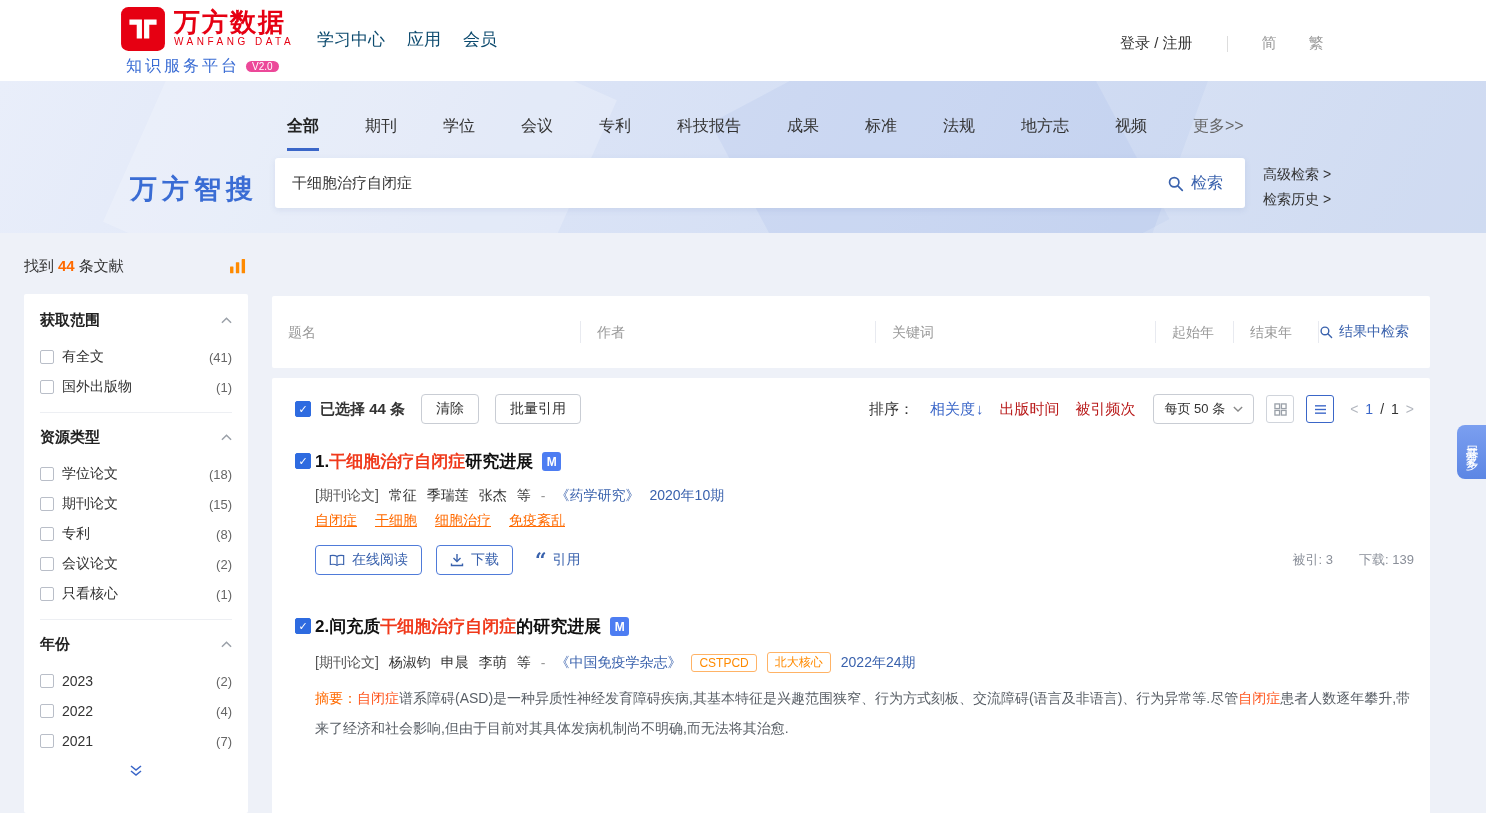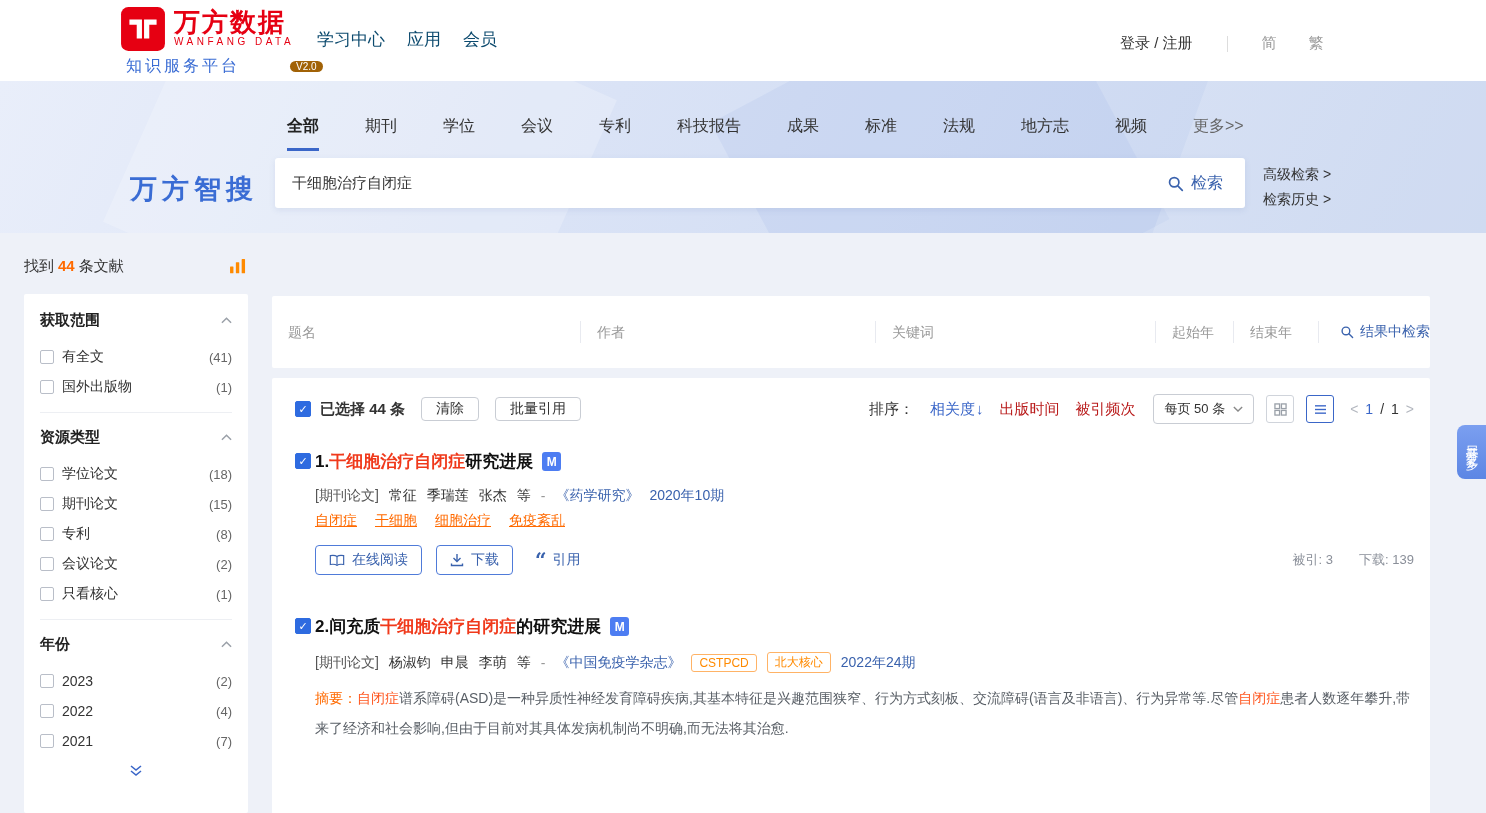--- a/index.html
+++ b/index.html
@@ -9,21 +9,21 @@
 
   
   .header { position:relative; height:81px; background:#fff; }
   .logo-block { position:absolute; left:120px; top:6px; }
   .logo-row { display:flex; align-items:flex-start; gap:8px; }
   .logo-names { padding-top:2px; }
   .logo-cn { font-size:26px; font-weight:bold; color:#e60012; letter-spacing:2px; line-height:28px; }
   .logo-en { font-size:10px; color:#e60012; letter-spacing:3.5px; line-height:12px; }
   .platform-row { display:flex; align-items:center; gap:6px; margin-top:4px; padding-left:6px; }
   .platform { font-size:16px; color:#3a6cd4; letter-spacing:3px; }
-  .version-badge { background:#a16207; color:#fff; font-size:10px; border-radius:8px; padding:0 6px;margin-left:44px; }
+  .version-badge { background:#ec4899; color:#fff; font-size:10px; border-radius:8px; padding:0 6px; }
   .top-nav { position:absolute; left:317px; top:28px; display:flex; gap:22px; }
   .nav-item { font-size:17px; color:#0c4a6e; cursor:pointer; }
   .header-right { position:absolute; left:1120px; top:34px; display:flex; align-items:center; gap:20px; }
   .login-link { font-size:15px; color:#333; cursor:pointer; }
   .v-divider { width:1px; height:16px; background:#ddd; margin:0 14px; }
   .lang { font-size:15px; color:#999; cursor:pointer; margin-right:12px; }
 
   
   .banner { position:relative; height:152px; overflow:hidden;
     background:linear-gradient(115deg,#e9eefa 0%,#dae3f6 40%,#c6d4ef 100%); }
@@ -69,26 +69,26 @@
 
   .main { position:absolute; left:272px; top:0; width:1158px; bottom:0; }
   .refine-card { position:absolute; top:63px; left:0; width:1158px; height:72px; background:#fff; border-radius:2px;
     display:flex; align-items:center; }
   .rf-field { height:22px; display:flex; align-items:center; }
   .rf-field + .rf-field, .rf-submit-wrap { border-left:1px solid #e8eaf0; }
   .rf-field input { width:100%; border:none; outline:none; font-size:14px; color:#333; padding:0 16px; font-family:inherit; background:transparent; }
   .rf-field input::placeholder { color:#999; opacity:1; }
   .w1 { width:308px; } .w2 { width:295px; } .w3 { width:280px; } .w4 { width:78px; } .w5 { width:85px; }
   .rf-submit { flex:1; height:22px; background:none; border:none; border-left:1px solid #e8eaf0; color:#3a62ad;
-    font-size:14px; display:flex; align-items:center; justify-content:flex-end; gap:6px; cursor:pointer; font-family:inherit; }
+    font-size:14px; display:flex; align-items:center; justify-content:flex-start; gap:6px; cursor:pointer; font-family:inherit; }
 
   .results-card { position:absolute; top:145px; left:0; width:1158px; height:900px; background:#fff; border-radius:2px; }
   .toolbar { display:flex; align-items:center; padding:16px 16px 0 23px; }
   .sel-text { font-size:15px; font-weight:bold; color:#333; margin-left:9px; }
-  .tb-btn { height:24px; padding:0 14px; background:#fff; border:1px solid #c9cdd4; border-radius:4px; font-size:14px;
+  .tb-btn { height:30px; padding:0 14px; background:#fff; border:1px solid #c9cdd4; border-radius:4px; font-size:14px;
     color:#333; margin-left:16px; cursor:pointer; font-family:inherit; }
   .spacer { flex:1; }
   .sort-label { font-size:15px; color:#333; }
   .sort { font-size:15px; color:#b91c1c; margin-left:16px; cursor:pointer; }
   .sort.active { color:#3a66c8; }
   .sort .arr { margin-left:1px; }
   .page-size { height:30px; border:1px solid #c9cdd4; border-radius:4px; display:flex; align-items:center; gap:8px;
     padding:0 10px; font-size:13px; color:#333; margin-left:18px; cursor:pointer; }
   .view-btn { width:28px; height:28px; border:1px solid #d0d4db; border-radius:3px; display:inline-flex; align-items:center;
     justify-content:center; margin-left:12px; cursor:pointer; background:#fff; }

